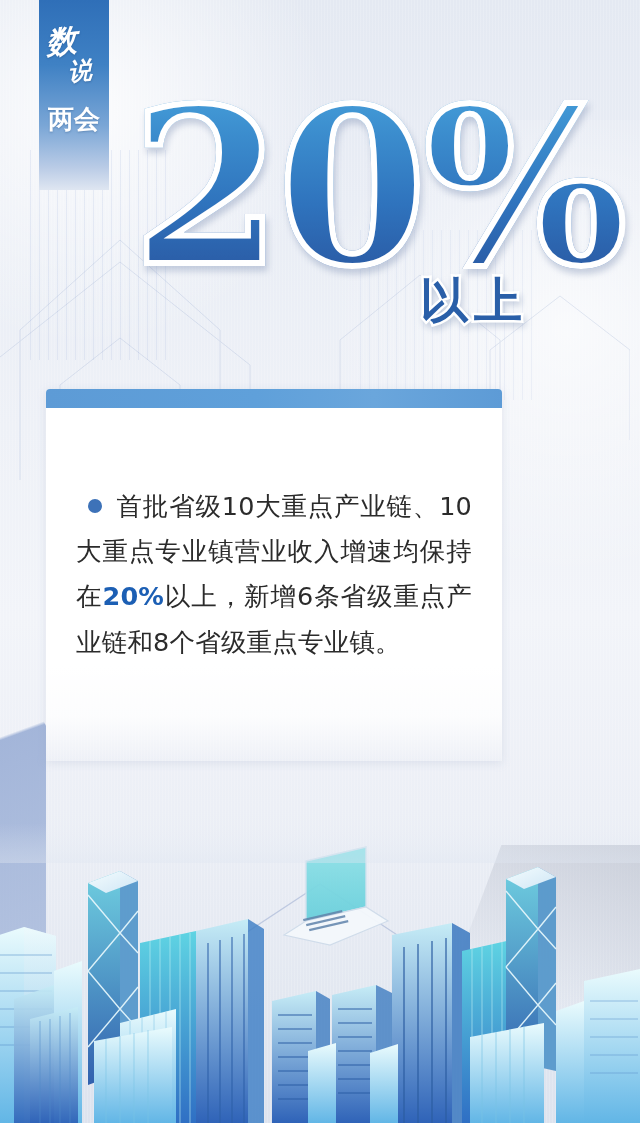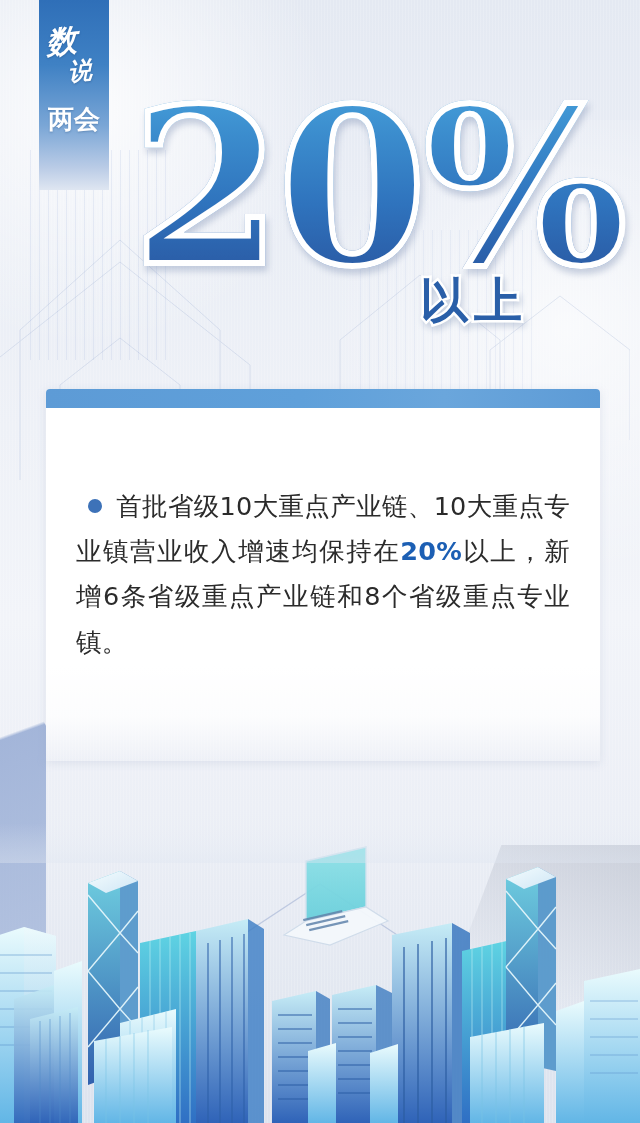--- a/index.html
+++ b/index.html
@@ -98,21 +98,21 @@
   #pct-sub{
     position:absolute;left:288px;top:196px;
     font-family:"DejaVu Sans","Liberation Sans",sans-serif;
     font-weight:700;font-size:48px;line-height:1;letter-spacing:6px;
     color:#2a5fa8;-webkit-text-stroke:5px #ffffff;paint-order:stroke fill;
     filter:drop-shadow(2px 4px 3px rgba(120,140,175,.34));
   }
 
   
   #card{
-    position:absolute;left:46px;top:389px;width:554px;height:372px;
+    position:absolute;left:46px;top:389px;width:456px;height:372px;
     border-radius:4px 4px 0 0;overflow:hidden;
     background:linear-gradient(180deg,#ffffff 0%,#ffffff 74%,rgba(255,255,255,.82) 88%,rgba(255,255,255,0) 100%);
     box-shadow:0 2px 10px rgba(150,165,195,.22);
   }
   #card-bar{
     height:19px;width:100%;
     background:linear-gradient(90deg,#5d9bd6 0%,#5fa0da 46%,#6aa6dc 72%,#5d9bd6 100%);
   }
   #card-body{
     padding:50px 30px 0 30px;

